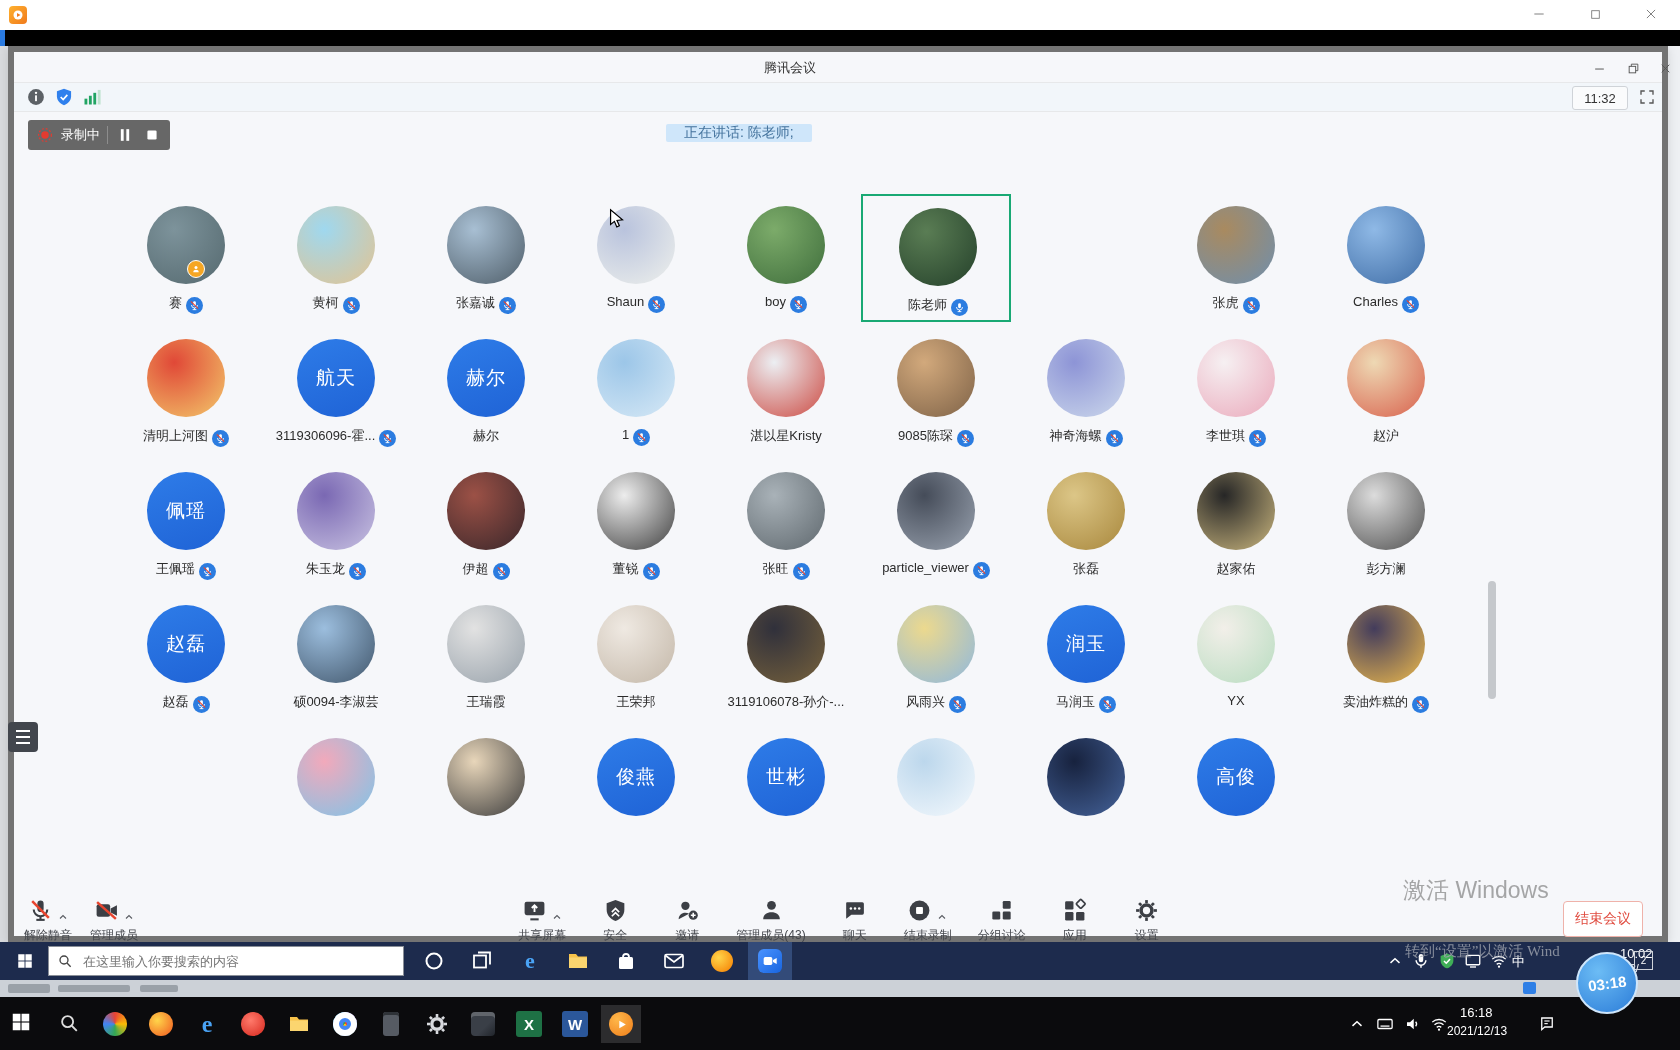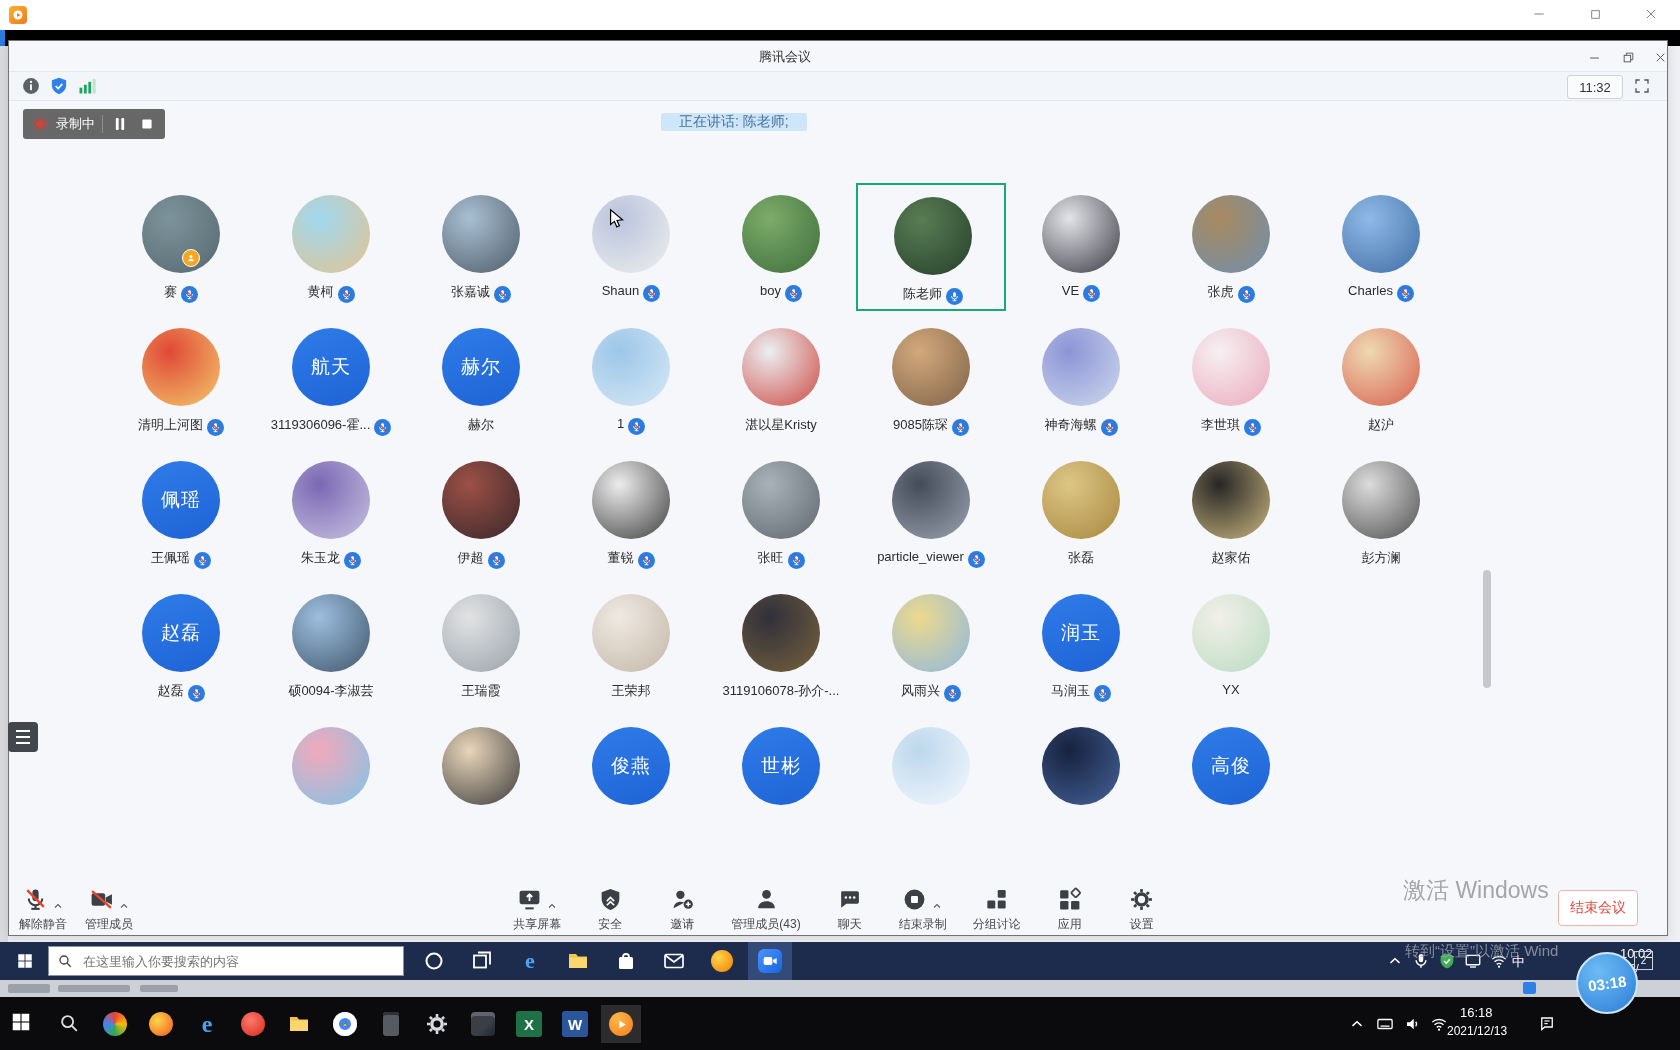--- a/index.html
+++ b/index.html
@@ -11,21 +11,21 @@
   #outer-titlebar{left:0;top:0;width:1680px;height:30px;background:#ffffff;border-bottom:1px solid #eee;}
   #player-badge{left:9px;top:6px;width:18px;height:18px;border-radius:4px;background:linear-gradient(135deg,#ffb12e,#f07a1d);display:flex;align-items:center;justify-content:center;}
   #outer-controls{right:18px;top:3px;display:flex;gap:34px;}
   #outer-controls .octl{width:22px;height:22px;display:flex;align-items:center;justify-content:center;color:#777;}
   #letterbox{left:0;top:30px;width:1680px;height:16px;background:#000;}
   #letterbox-blue{left:0;top:30px;width:5px;height:16px;background:#2a7ae0;}
   #desktop{left:0;top:46px;width:1680px;height:934px;background:#eef0f3;}
   #left-gutter{left:0;top:46px;width:8px;height:934px;background:#d9dbde;}
 
   
-  #win{left:8px;top:40px;width:1660px;height:896px;background:#f6f7fa;border:1px solid #737373;box-sizing:border-box;box-shadow:0 2px 10px rgba(0,0,0,.12);}
+  #win{left:8px;top:46px;width:1660px;height:896px;background:#f6f7fa;border:6px solid #737373;box-sizing:border-box;box-shadow:0 2px 10px rgba(0,0,0,.12);}
   #win-titlebar{left:0;top:0;width:100%;height:30px;}
   #win-title{left:776px;top:7px;transform:translateX(-50%);font-size:13px;color:#333;}
   .wctl{top:7px;width:18px;height:18px;display:flex;align-items:center;justify-content:center;color:#555;}
   #statusbar{left:0;top:30px;width:100%;height:30px;background:#f2f6fa;border-top:1px solid #e7e8ea;border-bottom:1px solid #e7e8ea;box-sizing:border-box;}
   .sico{top:35px;width:20px;height:20px;}
   #time-box{left:1558px;top:34px;width:54px;height:22px;border:1px solid #cfd3d8;border-radius:3px;background:#fafbfc;font-size:13px;color:#333;display:flex;align-items:center;justify-content:center;}
   #fs-icon{left:1624px;top:36px;width:18px;height:18px;}
 
   #recpill{left:14px;top:68px;height:30px;background:#676767;border-radius:3px;display:flex;align-items:center;padding:0 8px;gap:7px;}
   #recpill .rlabel{color:#fff;font-size:13px;}
@@ -54,21 +54,21 @@
   .tbtn .caret svg{width:12px;height:12px;}
   .tbtn .tlab{font-size:12px;color:#44474d;margin-top:4px;white-space:nowrap;}
   #end-btn{left:1549px;top:849px;width:78px;height:34px;background:#fff;border:1px solid #efb2aa;border-radius:4px;color:#e04b3f;font-size:14px;display:flex;align-items:center;justify-content:center;}
 
   #handle{left:8px;top:722px;width:30px;height:30px;background:#42464d;border-radius:4px;display:flex;flex-direction:column;justify-content:center;}
   #handle i{display:block;width:14px;height:2px;background:#fff;margin:2px auto;}
 
   
   .wmark{color:rgba(125,125,125,.68);z-index:60;}
   #wm1{left:1403px;top:875px;font-size:23px;}
-  #wm2{left:1405px;top:942px;font-size:15px;color:rgba(160,165,175,.8);}
+  #wm2{left:1405px;top:942px;font-size:15px;color:rgba(160,165,175,.8);font-family:Liberation Serif, serif;}
 
   
   #taskbar-inner{left:0;top:942px;width:1680px;height:38px;background:#1d2b4d;z-index:20;}
   #tb-start{left:8px;top:7px;width:34px;height:24px;display:flex;align-items:center;justify-content:center;}
   #tb-search{left:48px;top:4px;width:356px;height:30px;background:#fff;display:flex;align-items:center;padding:0 8px;gap:8px;box-sizing:border-box;border:1px solid #8a8f98;}
   #tb-search input{border:none;outline:none;font-size:13px;color:#5f6368;width:300px;font-family:inherit;background:transparent;}
   .islot{position:absolute;top:0;width:44px;height:38px;display:flex;align-items:center;justify-content:center;}
   .islot.active{background:rgba(120,170,255,.25);}
   .appico{width:24px;height:24px;display:flex;align-items:center;justify-content:center;}
   .tray-g{position:absolute;top:10px;width:18px;height:18px;}
@@ -278,32 +278,20 @@
           <div class="avatar" style="background: radial-gradient(circle at 35% 30%, rgb(90, 125, 84), rgb(36, 64, 42));"></div>
           <div class="plabel"><span>陈老师</span><span class="micb">
               <svg viewBox="0 0 24 24" xmlns="http://www.w3.org/2000/svg">
                 <rect x="9" y="2.5" width="6" height="11" rx="3" fill="#fff"></rect>
                 <path d="M5.5 11a6.5 6.5 0 0 0 13 0" stroke="#fff" stroke-width="2" fill="none"></path>
                 <line x1="12" y1="17.5" x2="12" y2="21" stroke="#fff" stroke-width="2"></line>
                 <line x1="8" y1="21" x2="16" y2="21" stroke="#fff" stroke-width="2"></line>
               </svg>
             </span></div>
         </div>
-        <div class="cell" style="left: 997px; top: 142px;">
-          <div class="avatar" style="background: radial-gradient(circle at 35% 30%, rgb(227, 228, 232), rgb(58, 58, 68));"></div>
-          <div class="plabel"><span>VE</span><span class="micb">
-              <svg viewBox="0 0 24 24" xmlns="http://www.w3.org/2000/svg">
-                <rect x="9" y="2.5" width="6" height="11" rx="3" fill="#fff"></rect>
-                <path d="M5.5 11a6.5 6.5 0 0 0 13 0" stroke="#fff" stroke-width="2" fill="none"></path>
-                <line x1="12" y1="17.5" x2="12" y2="21" stroke="#fff" stroke-width="2"></line>
-                <line x1="8" y1="21" x2="16" y2="21" stroke="#fff" stroke-width="2"></line>
-                <line x1="4" y1="3" x2="20" y2="19" stroke="#e8442e" stroke-width="2.4"></line>
-              </svg>
-            </span></div>
-        </div>
         <div class="cell" style="left: 1147px; top: 142px;">
           <div class="avatar" style="background: radial-gradient(circle at 35% 30%, rgb(169, 138, 95), rgb(111, 143, 174));"></div>
           <div class="plabel"><span>张虎</span><span class="micb">
               <svg viewBox="0 0 24 24" xmlns="http://www.w3.org/2000/svg">
                 <rect x="9" y="2.5" width="6" height="11" rx="3" fill="#fff"></rect>
                 <path d="M5.5 11a6.5 6.5 0 0 0 13 0" stroke="#fff" stroke-width="2" fill="none"></path>
                 <line x1="12" y1="17.5" x2="12" y2="21" stroke="#fff" stroke-width="2"></line>
                 <line x1="8" y1="21" x2="16" y2="21" stroke="#fff" stroke-width="2"></line>
                 <line x1="4" y1="3" x2="20" y2="19" stroke="#e8442e" stroke-width="2.4"></line>
               </svg>
@@ -547,20 +535,32 @@
                 <path d="M5.5 11a6.5 6.5 0 0 0 13 0" stroke="#fff" stroke-width="2" fill="none"></path>
                 <line x1="12" y1="17.5" x2="12" y2="21" stroke="#fff" stroke-width="2"></line>
                 <line x1="8" y1="21" x2="16" y2="21" stroke="#fff" stroke-width="2"></line>
                 <line x1="4" y1="3" x2="20" y2="19" stroke="#e8442e" stroke-width="2.4"></line>
               </svg>
             </span></div>
         </div>
         <div class="cell" style="left: 1147px; top: 541px;">
           <div class="avatar" style="background: radial-gradient(circle at 35% 30%, rgb(242, 239, 233), rgb(184, 220, 192));"></div>
           <div class="plabel"><span>YX</span></div>
+        </div>
+        <div class="cell" style="left: 1297px; top: 541px;">
+          <div class="avatar" style="background: radial-gradient(circle at 35% 30%, rgb(67, 60, 92), rgb(238, 187, 77));"></div>
+          <div class="plabel"><span>卖油炸糕的</span><span class="micb">
+              <svg viewBox="0 0 24 24" xmlns="http://www.w3.org/2000/svg">
+                <rect x="9" y="2.5" width="6" height="11" rx="3" fill="#fff"></rect>
+                <path d="M5.5 11a6.5 6.5 0 0 0 13 0" stroke="#fff" stroke-width="2" fill="none"></path>
+                <line x1="12" y1="17.5" x2="12" y2="21" stroke="#fff" stroke-width="2"></line>
+                <line x1="8" y1="21" x2="16" y2="21" stroke="#fff" stroke-width="2"></line>
+                <line x1="4" y1="3" x2="20" y2="19" stroke="#e8442e" stroke-width="2.4"></line>
+              </svg>
+            </span></div>
         </div>
         <div class="cell" style="left: 247px; top: 674px;">
           <div class="avatar" style="background: radial-gradient(circle at 35% 30%, rgb(242, 169, 187), rgb(127, 196, 232));"></div>
         </div>
         <div class="cell" style="left: 397px; top: 674px;">
           <div class="avatar" style="background: radial-gradient(circle at 35% 30%, rgb(232, 214, 186), rgb(60, 60, 60));"></div>
         </div>
         <div class="cell" style="left: 547px; top: 674px;">
           <div class="avatar" style="background: linear-gradient(160deg, rgb(46, 124, 232), rgb(31, 99, 214));">
             <span class="atxt">俊燕</span>

